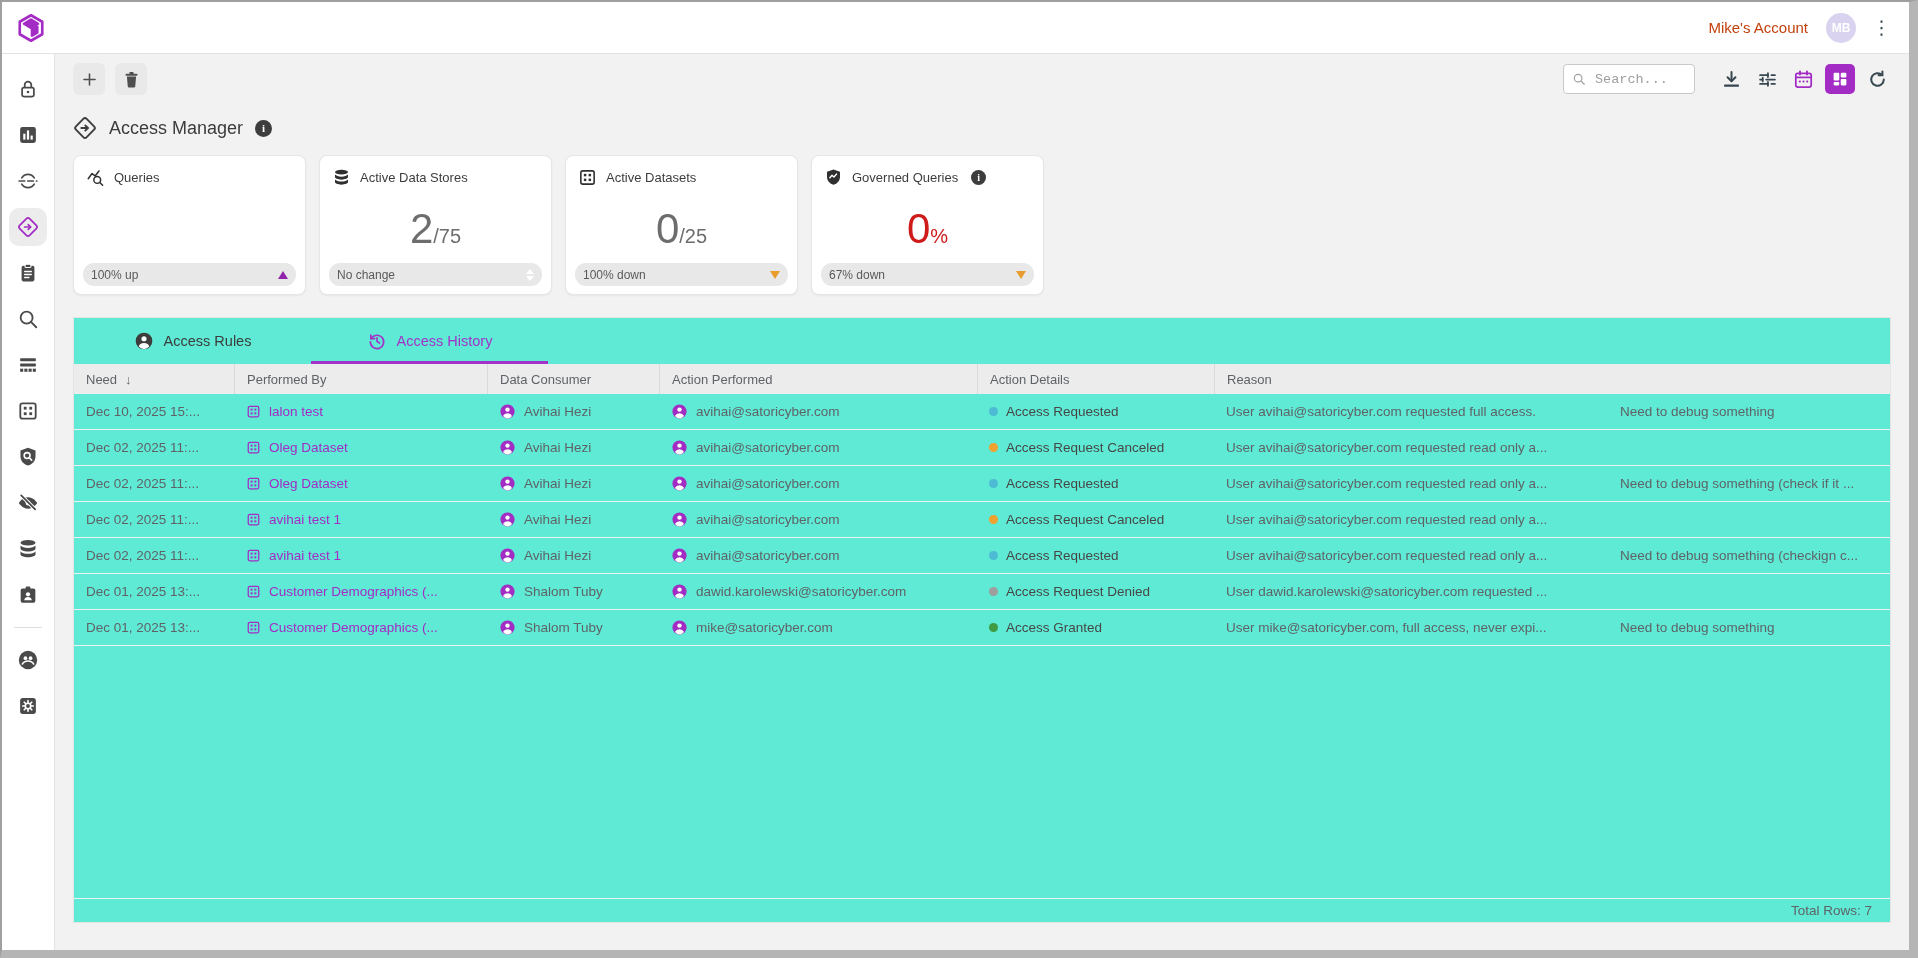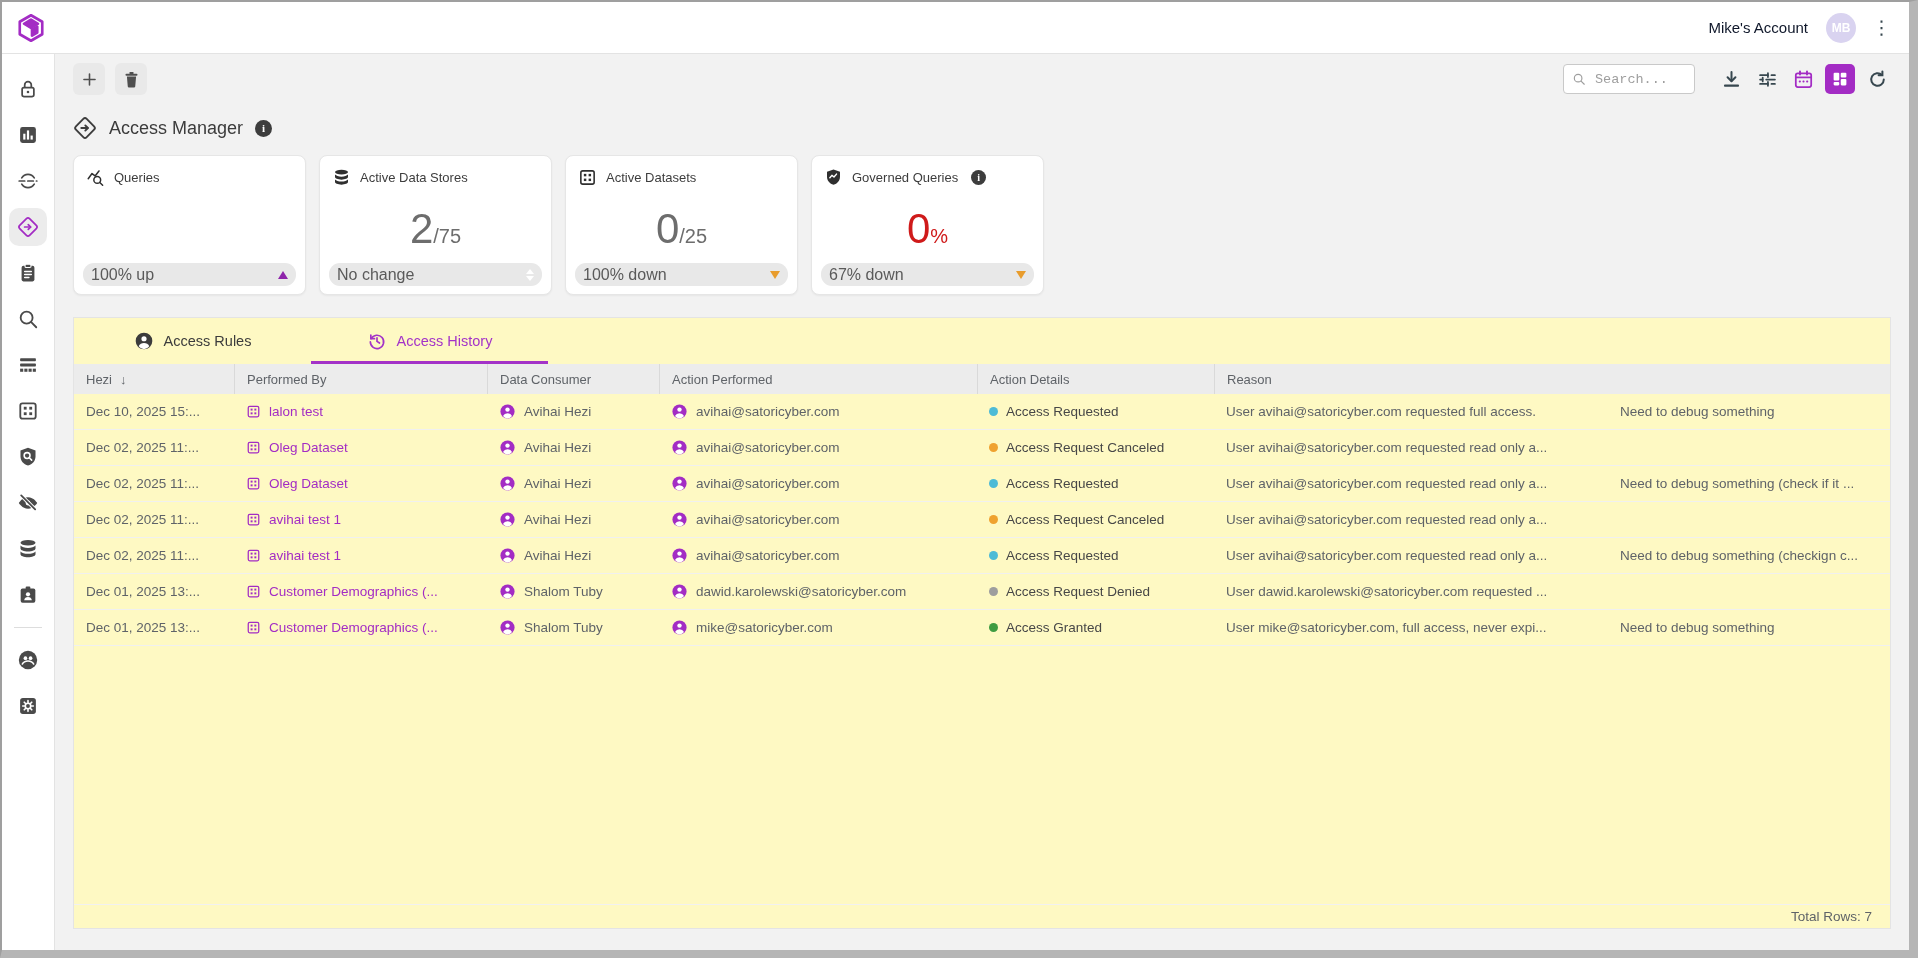--- a/index.html
+++ b/index.html
@@ -6,21 +6,21 @@
   html,body { margin:0; padding:0; background:#d8d8d8; font-family:"Liberation Sans",sans-serif; }
   .frame { width:1918px; height:958px; background:#f2f2f2; border:2px solid #9f9f9f;
            border-right:9px solid #b5b5b5; border-bottom:8px solid #b5b5b5;
            display:flex; flex-direction:column; overflow:hidden; }
 
   
   .topbar { height:52px; background:#fff; border-bottom:1px solid #e3e3e3;
             display:flex; align-items:center; padding:0 14px; flex:0 0 auto; }
   .logo { width:30px; height:30px; color:#a32cc4; }
   .topbar .spacer { flex:1; }
-  .account-label { font-size:15px; color:#0f172a; margin-right:18px; }
+  .account-label { font-size:15px; color:#c2410c; margin-right:18px; }
   .avatar { width:30px; height:30px; border-radius:50%; background:#d9d3f0; color:#fff;
             font-size:12px; font-weight:bold; display:flex; align-items:center; justify-content:center; margin-right:12px; }
   .kebab { font-size:19px; color:#37474f; line-height:1; padding:2px 4px; cursor:pointer; }
 
   .body { flex:1; display:flex; min-height:0; }
 
   
   .sidebar { width:53px; background:#fff; border-right:1px solid #e3e3e3;
              display:flex; flex-direction:column; align-items:center; padding-top:12px; flex:0 0 auto; }
   .side-item { width:38px; height:38px; margin:4px 0; border-radius:10px; color:#4a4a4a;
@@ -64,33 +64,33 @@
           box-shadow:0 1px 2px rgba(0,0,0,.05); position:relative; padding:12px 12px; }
   .card-head { display:flex; align-items:center; gap:9px; font-size:13px; color:#3d3d3d; }
   .card-head svg { width:19px; height:19px; color:#2f2f2f; flex:0 0 auto; }
   .card-head .info-dot { width:15px; height:15px; font-size:10px; margin-left:4px; }
   .card-value { text-align:center; margin-top:18px; color:#6d6d6d; }
   .card-value .big { font-size:42px; }
   .card-value .suf { font-size:20px; }
   .card-value.red { color:#cf1a1a; }
   .card-foot { position:absolute; left:9px; right:9px; bottom:8px; height:23px; background:#e8e8e8;
                border-radius:11px; display:flex; align-items:center; justify-content:space-between;
-               padding:0 8px; font-size:16px; color:#5a5a5a; }
+               padding:0 8px; font-size:12px; color:#5a5a5a; }
   .tri-up { width:0; height:0; border-left:5px solid transparent; border-right:5px solid transparent;
             border-bottom:8px solid #8e24aa; }
   .tri-down { width:0; height:0; border-left:5px solid transparent; border-right:5px solid transparent;
               border-top:8px solid #e89c2c; }
   .tri-none { display:flex; flex-direction:column; gap:2px; align-items:center; }
   .tri-none i { display:block; width:0; height:0; border-left:4px solid transparent; border-right:4px solid transparent; }
   .tri-none .u { border-bottom:5px solid #fff; }
   .tri-none .d { border-top:5px solid #fff; }
 
   
-  .panel { background:#fef9c3; border:1px solid #e4e4e4; border-radius:0; margin-top:22px;
-           margin-bottom:21px; flex:1; display:flex; flex-direction:column; min-height:0; overflow:hidden; }
+  .panel { background:#5eead4; border:1px solid #e4e4e4; border-radius:0; margin-top:22px;
+           margin-bottom:27px; flex:1; display:flex; flex-direction:column; min-height:0; overflow:hidden; }
   .tabs { display:flex; height:46px; flex:0 0 auto; }
   .tab { width:237px; display:flex; align-items:center; justify-content:center; gap:10px;
          font-size:14.5px; color:#3c3c3c; cursor:pointer; }
   .tab svg { width:20px; height:20px; }
   .tab.active { color:#a333c8; box-shadow:inset 0 -3px 0 #a333c8; }
 
   .tgrid { display:grid; grid-template-columns:160px 253px 172px 318px 237px 394px minmax(0,1fr); }
   .thead { background:#ececec; height:30px; flex:0 0 auto; }
   .th { display:flex; align-items:center; padding:0 12px; font-size:13px; color:#5f6368;
         white-space:nowrap; overflow:hidden; }
@@ -481,21 +481,21 @@
           <div class="tab active">
             <svg viewBox="0 0 24 24">
                 <use href="#i-history"></use>
               </svg>
             <span>Access History</span>
           </div>
         </div>
 
         <div class="tgrid thead">
           <div class="th">
-              <span>Hezi</span>
+              <span>Need</span>
               <span class="sort-arrow">↓</span>
             </div>
           <div class="th">
               <span>Performed By</span>
             </div>
           <div class="th">
               <span>Data Consumer</span>
             </div>
           <div class="th">
               <span>Action Performed</span>

